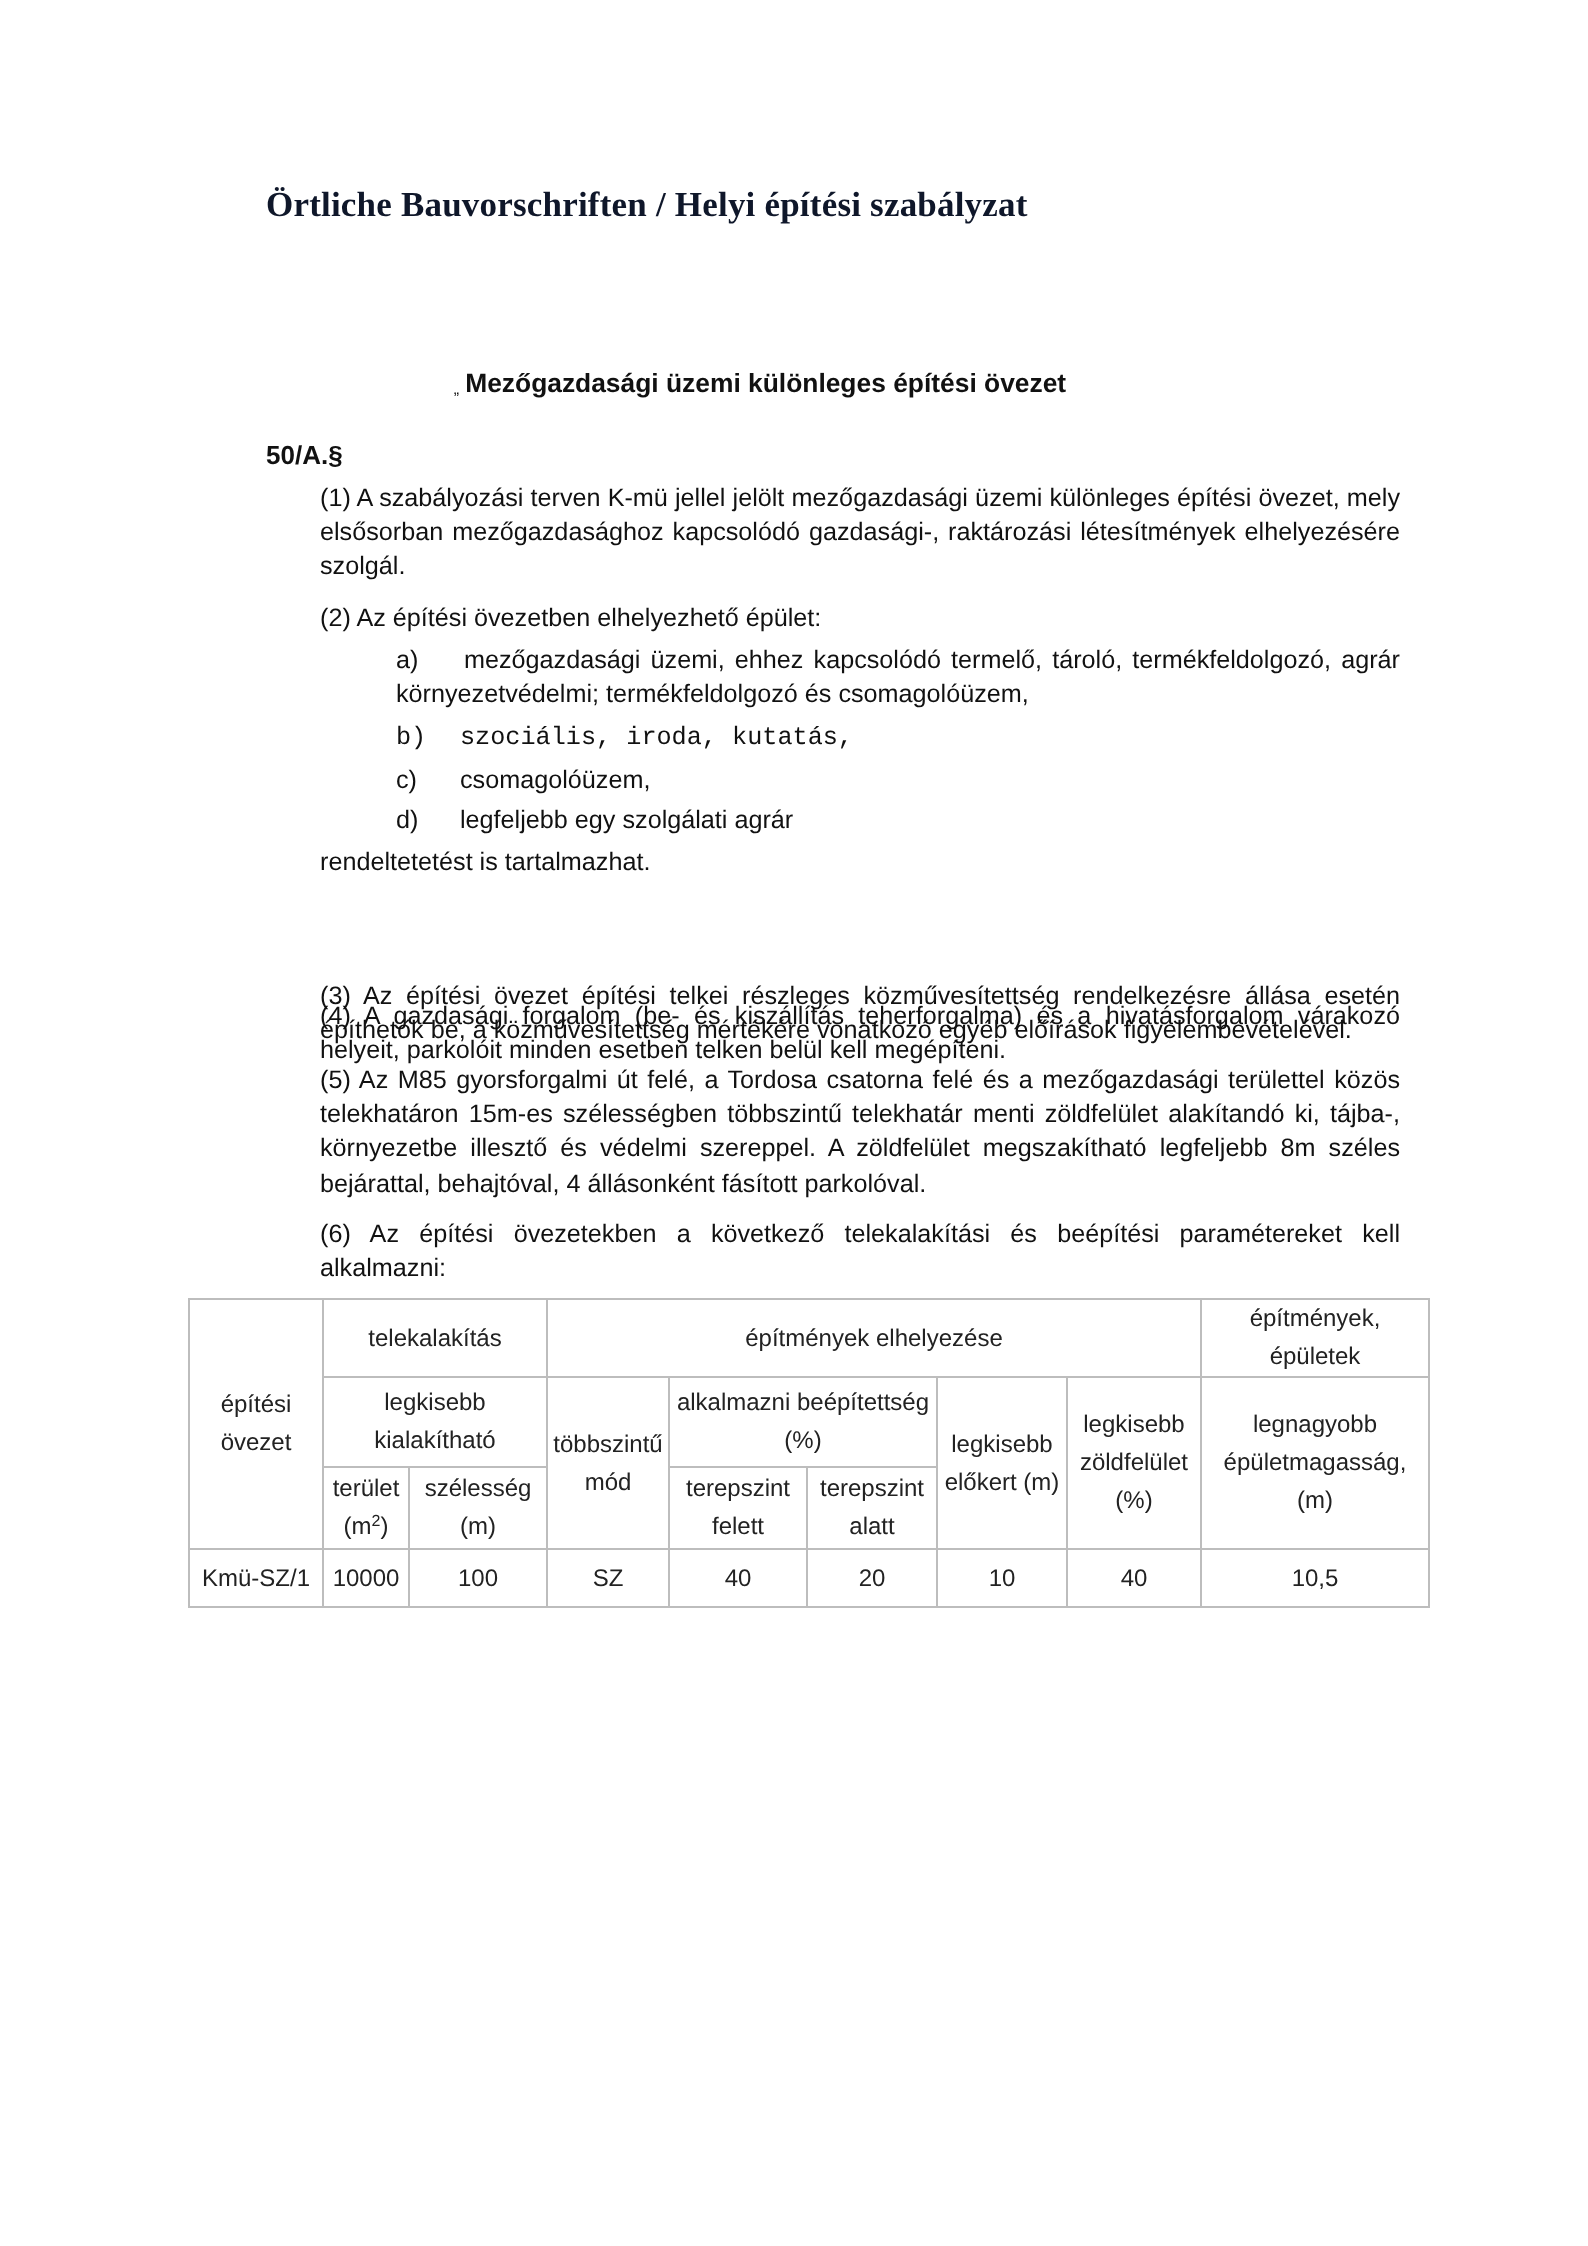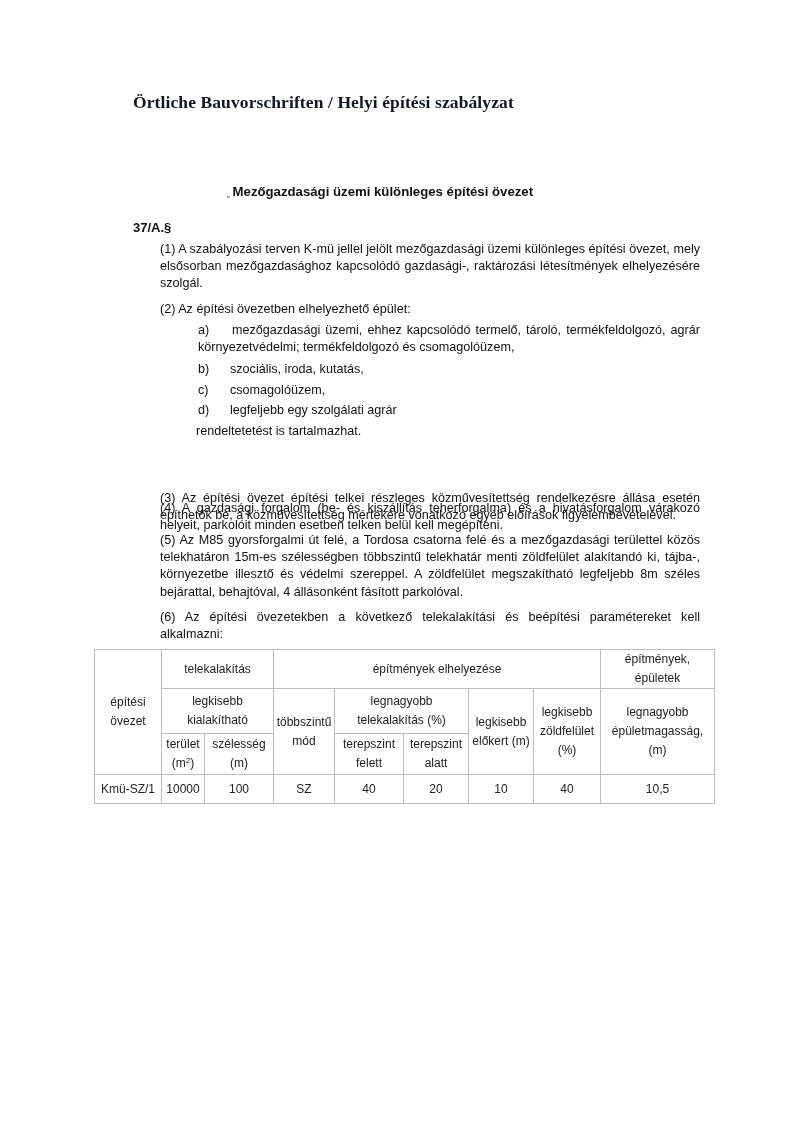--- a/index.html
+++ b/index.html
@@ -14,43 +14,43 @@
   .paragraph-number { position: absolute; left: 133px; top: 220px; font-weight: bold; font-size: 13px; }
   .body-text { position: absolute; left: 160px; width: 540px; font-size: 12.6px; line-height: 17.2px;
          text-align: justify; }
   .p1 { top: 241px; }
   .p2 { top: 301px; }
   .list-a { position: absolute; left: 198px; width: 502px; top: 322px; font-size: 12.6px; line-height: 17.2px;
          text-align: justify; }
   .list-a .lbl { display: inline-block; width: 34px; }
   .list-item { position: absolute; left: 198px; font-size: 12.6px; line-height: 17px; white-space: nowrap; }
   .list-item .lbl { display: inline-block; width: 32px; }
-  .li-b { top: 361px; }
+  .li-b { top: 361px; font-family: Liberation Mono, monospace; }
   .li-c { top: 382px; }
   .li-d { top: 402px; }
-  .p2-tail { position: absolute; left: 160px; top: 424px; font-size: 12.6px; margin-left: 36px; }
+  .p2-tail { position: absolute; left: 160px; top: 424px; font-size: 12.6px; }
   .p3 { top: 449px; margin-top: 41px; }
   .p4 { top: 500px; }
   .p5 { top: 532px; }
   .p6 { top: 609px; }
 
   table.params { position: absolute; left: 94px; top: 649px; border-collapse: collapse;
          font-size: 12px; color: #222; table-layout: fixed; }
   table.params td { border: 1px solid #bdbdbd; text-align: center; vertical-align: middle;
          padding: 0 2px; line-height: 19px; }
   table.params sup { font-size: 8px; vertical-align: 4px; line-height: 0; }
 </style>
 </head>
 <body>
 
 <div class="doc-header">Örtliche Bauvorschriften / Helyi építési szabályzat</div>
 
 <div class="section-title"><span class="quote">„</span><span>Mezőgazdasági üzemi különleges építési övezet</span></div>
 
-<div class="paragraph-number">37/A.§</div>
+<div class="paragraph-number">50/A.§</div>
 
 <div class="body-text p1">(1) A szabályozási terven K-mü jellel jelölt mezőgazdasági üzemi különleges építési övezet, mely elsősorban mezőgazdasághoz kapcsolódó gazdasági-, raktározási létesítmények elhelyezésére szolgál.</div>
 <div class="body-text p2">(2) Az építési övezetben elhelyezhető épület:</div>
 
 <div class="list-a"><span class="lbl">a)</span><span>mezőgazdasági üzemi, ehhez kapcsolódó termelő, tároló, termékfeldolgozó, agrár környezetvédelmi; termékfeldolgozó és csomagolóüzem,</span></div>
 <div class="list-item li-b"><span class="lbl">b)</span><span>szociális, iroda, kutatás,</span></div>
 <div class="list-item li-c"><span class="lbl">c)</span><span>csomagolóüzem,</span></div>
 <div class="list-item li-d"><span class="lbl">d)</span><span>legfeljebb egy szolgálati agrár</span></div>
 <div class="p2-tail">rendeltetetést is tartalmazhat.</div>
 
@@ -74,21 +74,21 @@
   <tbody>
       <tr style="height:22px">
     <td rowspan="3">építési övezet</td>
     <td colspan="2">telekalakítás</td>
     <td colspan="5">építmények elhelyezése</td>
     <td>építmények, épületek</td>
   </tr>
   <tr style="height:45px">
     <td colspan="2">legkisebb kialakítható</td>
     <td rowspan="2">többszintű mód</td>
-    <td colspan="2">legnagyobb telekalakítás (%)</td>
+    <td colspan="2">alkalmazni beépítettség (%)</td>
     <td rowspan="2">legkisebb előkert (m)</td>
     <td rowspan="2">legkisebb zöldfelület (%)</td>
     <td rowspan="2">legnagyobb épületmagasság, (m)</td>
   </tr>
   <tr style="height:41px">
     <td><span>terület</span><br><span>(m</span><sup>2</sup><span>)</span></td>
     <td><span>szélesség</span><br><span>(m)</span></td>
     <td><span>terepszint</span><br><span>felett</span></td>
     <td><span>terepszint</span><br><span>alatt</span></td>
   </tr>

